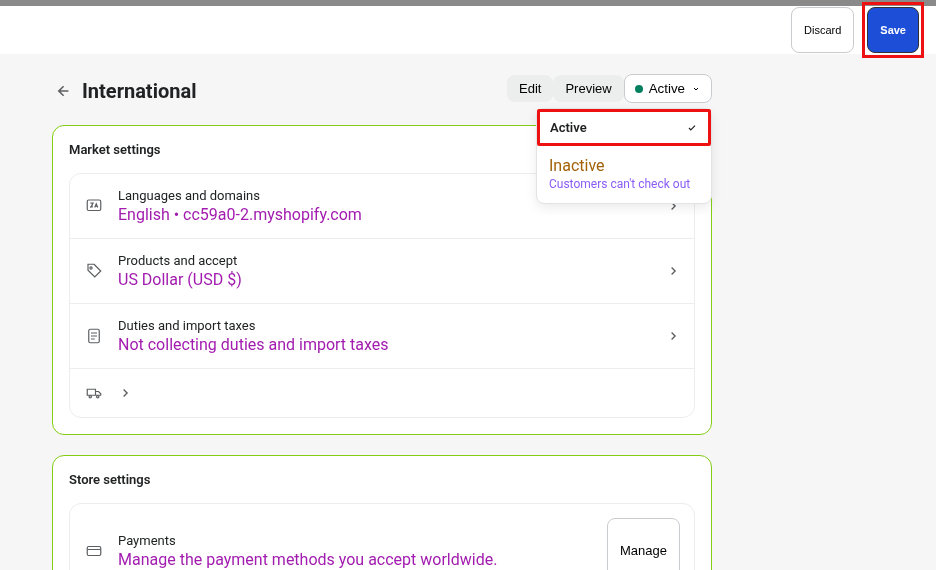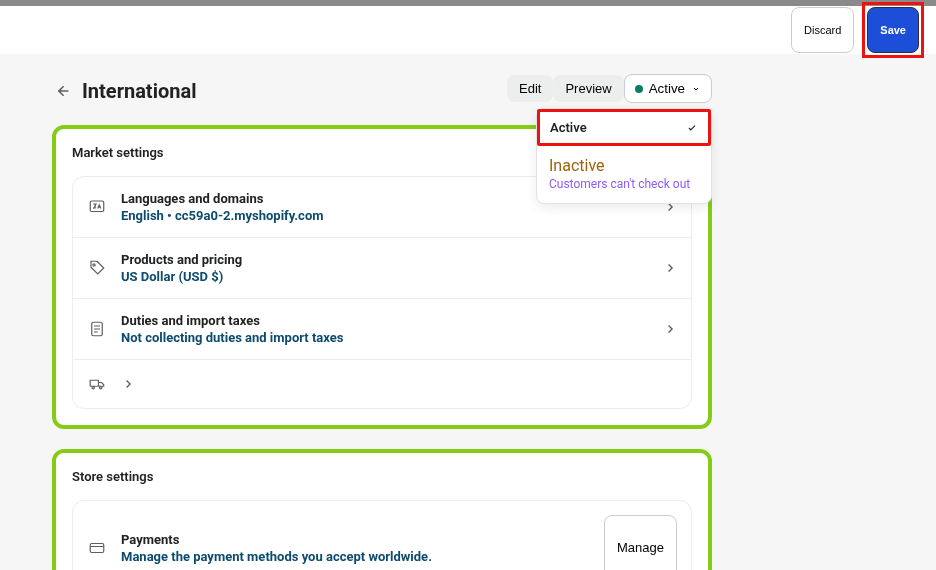--- a/index.html
+++ b/index.html
@@ -24,30 +24,30 @@
   .status-dot { width: 8px; height: 8px; border-radius: 50%; background: #008060; display:inline-block; }
   .chev { width: 10px; height: 10px; }
 
   .dropdown { position: absolute; top: 34px; right: 0; width: 176px; background: #fff; border: 1px solid #e1e3e5; border-radius: 8px; box-shadow: 0 4px 12px rgba(0,0,0,.08); z-index: 5; }
   .dropdown-head { border: 3px solid #e11; border-radius: 2px; padding: 8px 10px; display: flex; align-items: center; justify-content: space-between; font-weight: 600; }
   .dropdown-rest { padding: 10px 12px 12px; }
   .dd-title { font-size: 16px; color: #a16207; }
   .dd-sub { font-size: 12px; color: #8b5cf6; margin-top: 2px; }
   .dd-check { width: 12px; height: 12px; }
 
-  .card { background: #fff; border: 4px solid #84cc16; border-radius: 12px; margin-bottom: 20px; }
+  .card { background: #fff; border: 1px solid #84cc16; border-radius: 12px; margin-bottom: 20px; }
   .card-title { font-weight: 600; font-size: 13px; padding: 16px 16px 8px 16px; }
   .card-inner { margin: 8px 16px 16px; border: 1px solid #eceded; border-radius: 12px; overflow: hidden; }
 
   .row { display: flex; align-items: center; padding: 14px 14px; gap: 14px; border-top: 1px solid #eceded; cursor: pointer; }
   .row:first-child { border-top: none; }
   .row-icon { width: 20px; height: 20px; color: #5c5f62; display:flex; align-items:center; justify-content:center; flex-shrink:0; }
-  .row-text { flex: 1; font-weight: bold; }
+  .row-text { flex: 1; }
   .row-heading { font-size: 13px; color: #202223; }
-  .row-sub { font-size: 13px; color: #0c4a6e; margin-top: 2px; }
+  .row-sub { font-size: 16px; color: #a21caf; margin-top: 2px; }
   .row-chevron { color: #5c5f62; }
 
   .manage-row { display: flex; align-items: center; padding: 14px 14px; gap: 14px; }
   .btn-manage { border: 1px solid #c9cccf; background: #fff; border-radius: 8px; padding: 24px 12px; font-size: 13px; cursor: pointer; }
 
   svg { display:block; }
 </style>
 </head>
 <body>
 
@@ -123,21 +123,21 @@
         </div>
 
         <div class="row">
           <span class="row-icon">
             <svg width="18" height="18" viewBox="0 0 24 24" fill="none" stroke="currentColor" stroke-width="1.6">
                 <path d="M12 3l9 9-8 8-9-9V3h8z"></path>
                 <circle cx="8" cy="8" r="1.5"></circle>
               </svg>
           </span>
           <div class="row-text">
-            <div class="row-heading">Products and pricing</div>
+            <div class="row-heading">Products and accept</div>
             <div class="row-sub">US Dollar (USD $)</div>
           </div>
           <span class="row-chevron">
             <svg width="14" height="14" viewBox="0 0 20 20" fill="none" stroke="currentColor" stroke-width="2">
                 <path d="M8 5l5 5-5 5"></path>
               </svg>
           </span>
         </div>
 
         <div class="row">

